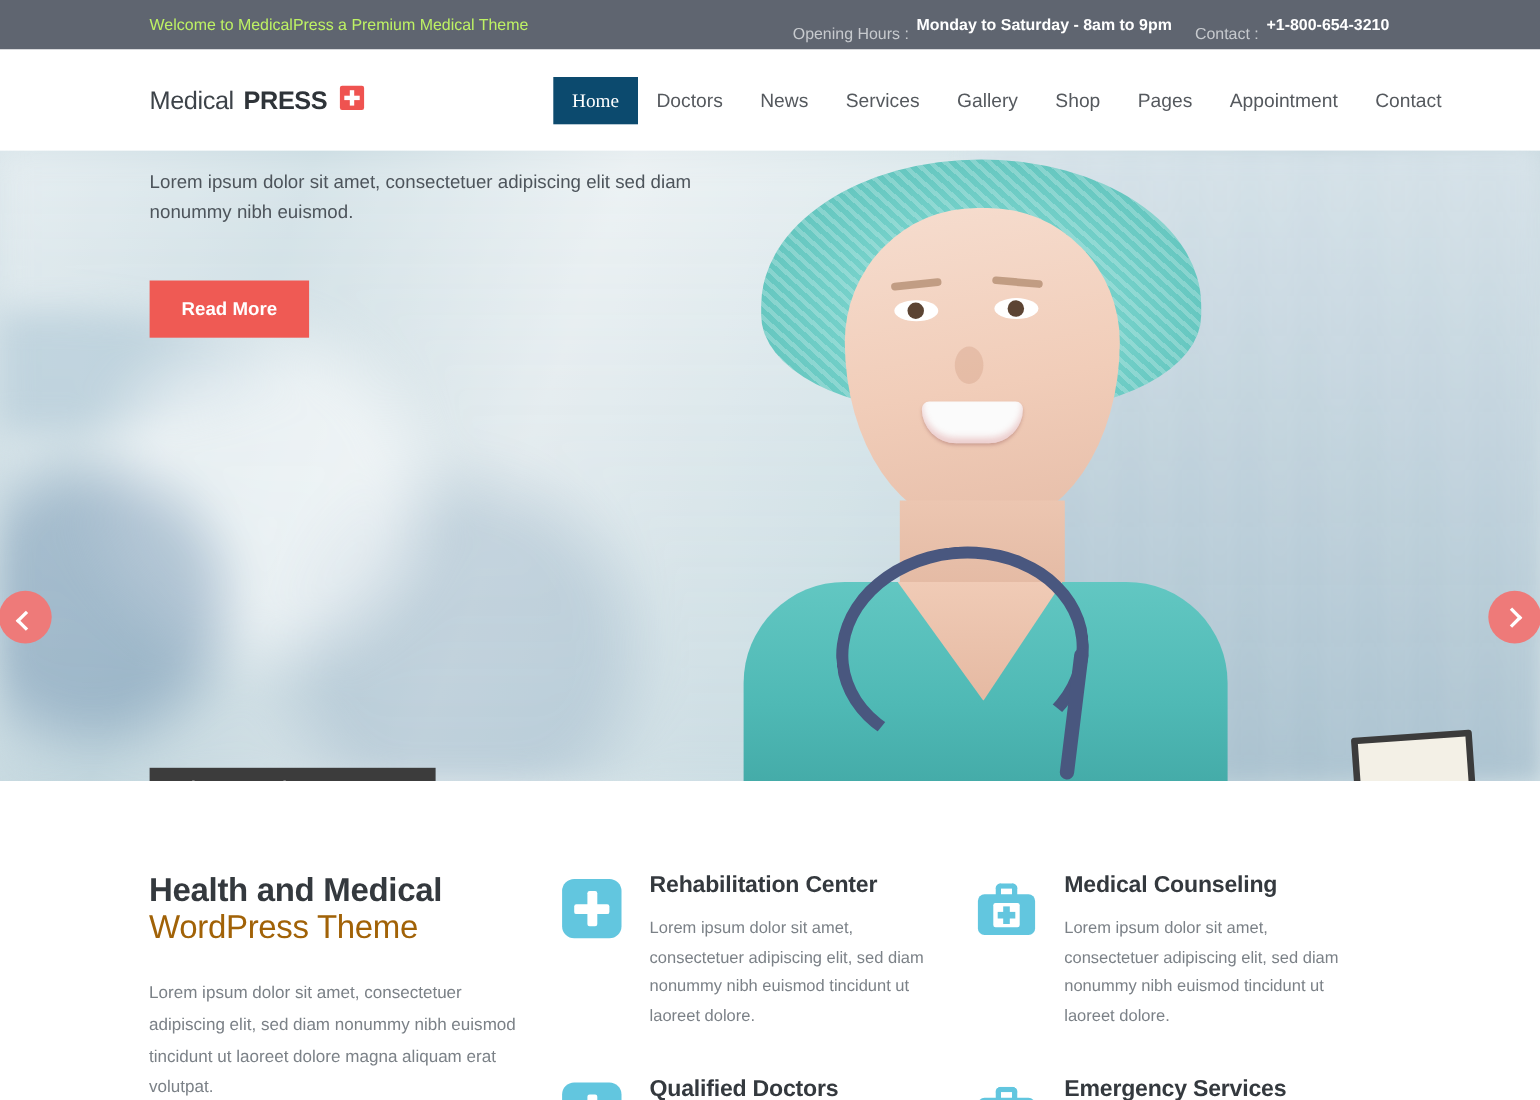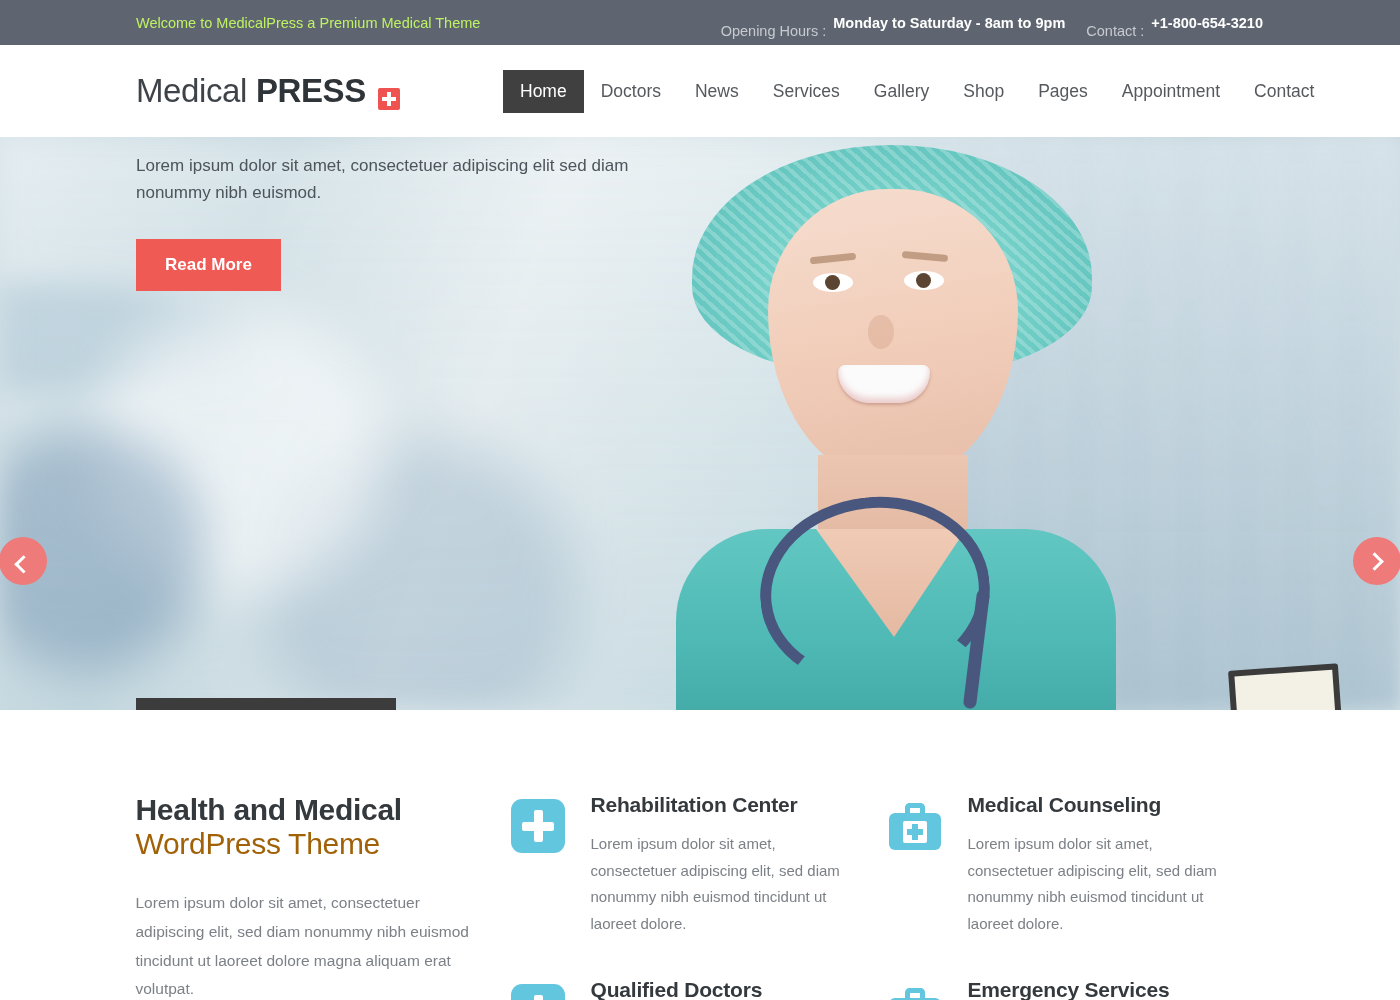--- a/index.html
+++ b/index.html
@@ -33,22 +33,22 @@
   
   .header {
     height: 92px;
     background: #fff;
     display: flex;
     align-items: center;
     position: relative;
   }
   .logo {
     position: absolute; left: 136px;
-    display: flex; align-items: flex-end; gap: 9px;
-    font-size: 33px; letter-spacing: -0.4px;
+    display: flex; align-items: flex-start; gap: 9px;
+    font-size: 23px; letter-spacing: -0.4px;
   }
   .logo-light { color: #3d4349; font-weight: 400; }
   .logo-bold { color: #2f3439; font-weight: bold; }
   .logo-cross {
     width: 22px; height: 22px; background: #ef5350;
     position: relative; border-radius: 2px; margin-left: 3px;
   }
   .logo-cross::before, .logo-cross::after {
     content: ""; position: absolute; background: #fff;
   }
@@ -57,21 +57,21 @@
 
   .mainnav {
     position: absolute; left: 503px;
     display: flex; align-items: center;
   }
   .nav-item {
     font-size: 17.5px; color: #55595e;
     padding: 11px 17px; cursor: pointer;
     white-space: nowrap;
   }
-  .nav-item.active { background: #404040; color: #fff; }
+  .nav-item.active { background: #0c4a6e; color: #fff; font-family: Liberation Serif, serif; }
 
   
   .hero {
     position: relative;
     height: 573px;
     overflow: hidden;
     background: linear-gradient(110deg,#d9e5ea 0%,#c3d7de 18%,#e3ebee 36%,#cfe0e5 55%,#b9ced6 75%,#d6e3e8 100%);
   }
   
   .hero-bg {
@@ -165,21 +165,21 @@
   }
   .title-cross::before, .title-cross::after { content:""; position:absolute; background:#fff; }
   .title-cross::before { left: 11px; top: 5px; width: 5px; height: 16px; }
   .title-cross::after { left: 5px; top: 11px; width: 16px; height: 5px; }
 
   .hero-sub {
     margin-top: 16px; font-size: 17px; line-height: 1.58;
     color: #4d545b; max-width: 510px;
   }
   .read-more {
-    margin-top: 32px; display: inline-block;
+    margin-top: 48px; display: inline-block;
     background: #ef5a54; color: #fff; font-weight: bold;
     font-size: 17px; padding: 16px 29px; border: none; cursor: pointer;
   }
 
   .slider-arrow {
     position: absolute; top: 400px; width: 48px; height: 48px;
     background: #ee7a79; border-radius: 50%;
     display: flex; align-items: center; justify-content: center;
     cursor: pointer;
   }

